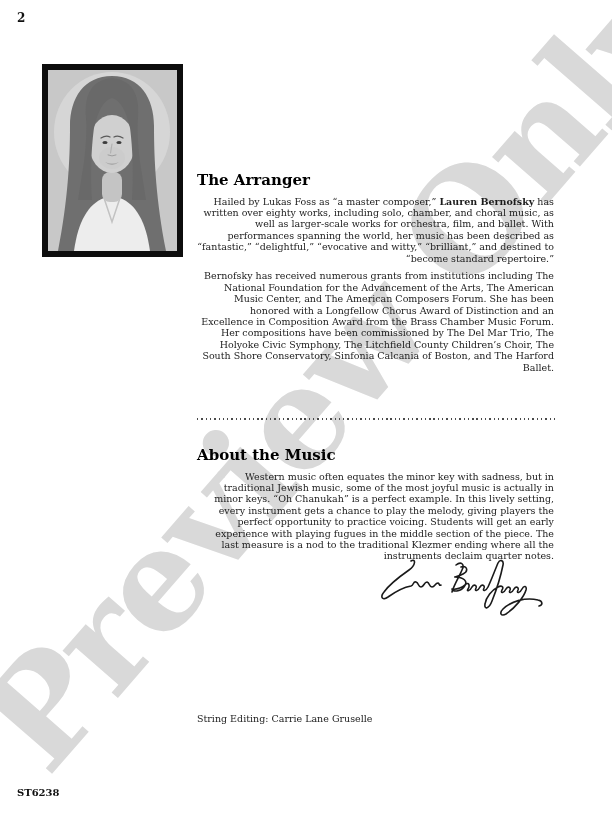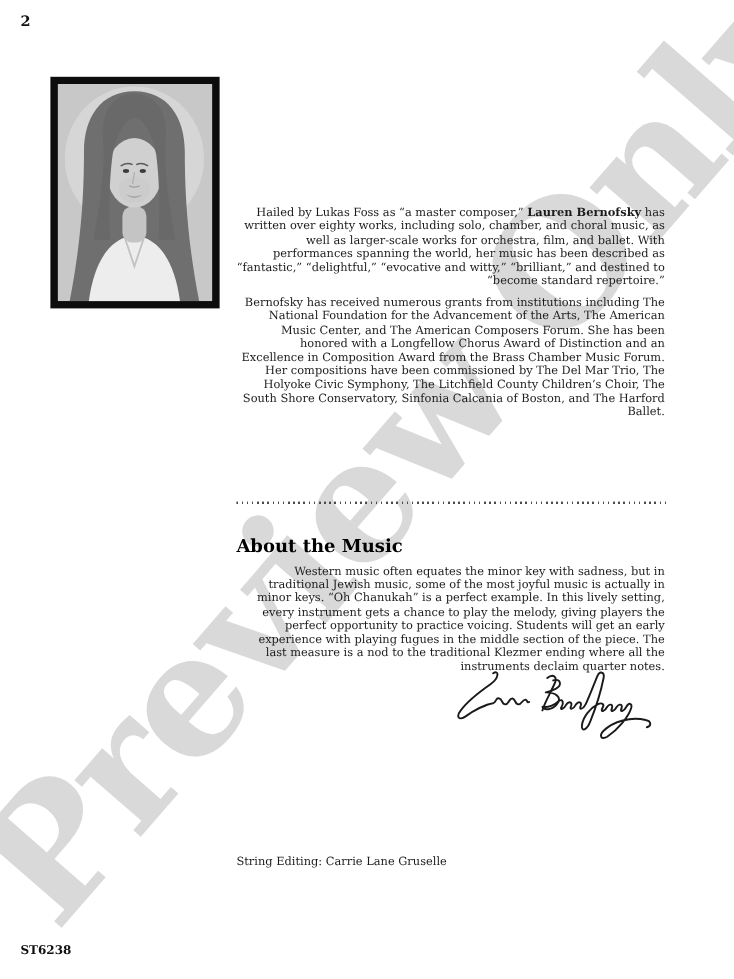--- a/index.html
+++ b/index.html
@@ -60,20 +60,21 @@
         <path d="M66,67 Q70,65 75,68" fill="none" stroke="#5a5a5a" stroke-width="1.3" stroke-linecap="round"></path>
         <ellipse cx="57" cy="72.5" rx="2.6" ry="1.6" fill="#3c3c3c"></ellipse>
         <ellipse cx="71" cy="72.5" rx="2.6" ry="1.6" fill="#3c3c3c"></ellipse>
         <path d="M64,74 L62.5,83" fill="none" stroke="#b2b2b2" stroke-width="1.2" stroke-linecap="round"></path>
         <path d="M60,85 Q64,87 68,85" fill="none" stroke="#9e9e9e" stroke-width="1" stroke-linecap="round"></path>
         <path d="M57,92 Q64,95 71,92 Q64,98 57,92 Z" fill="#a8a8a8"></path>
       </svg>
     </div>
 
     <section class="col arranger-section">
+      <h2>The Arranger</h2>
       <p><span>Hailed by Lukas Foss as “a master composer,” </span><b>Lauren Bernofsky</b><span> has written over eighty works, including solo, chamber, and choral music, as well as larger-scale works for orchestra, film, and ballet. With performances spanning the world, her music has been described as “fantastic,” “delightful,” “evocative and witty,” “brilliant,” and destined to “become standard repertoire.”</span></p>
       <p>Bernofsky has received numerous grants from institutions including The National Foundation for the Advancement of the Arts, The American Music Center, and The American Composers Forum. She has been honored with a Longfellow Chorus Award of Distinction and an Excellence in Composition Award from the Brass Chamber Music Forum. Her compositions have been commissioned by The Del Mar Trio, The Holyoke Civic Symphony, The Litchfield County Children’s Choir, The South Shore Conservatory, Sinfonia Calcania of Boston, and The Harford Ballet.</p>
     </section>
 
     <div class="divider"></div>
 
     <section class="col about-section">
       <h2>About the Music</h2>
       <p>Western music often equates the minor key with sadness, but in traditional Jewish music, some of the most joyful music is actually in minor keys. “Oh Chanukah” is a perfect example. In this lively setting, every instrument gets a chance to play the melody, giving players the perfect opportunity to practice voicing. Students will get an early experience with playing fugues in the middle section of the piece. The last measure is a nod to the traditional Klezmer ending where all the instruments declaim quarter notes.</p>
     </section>

